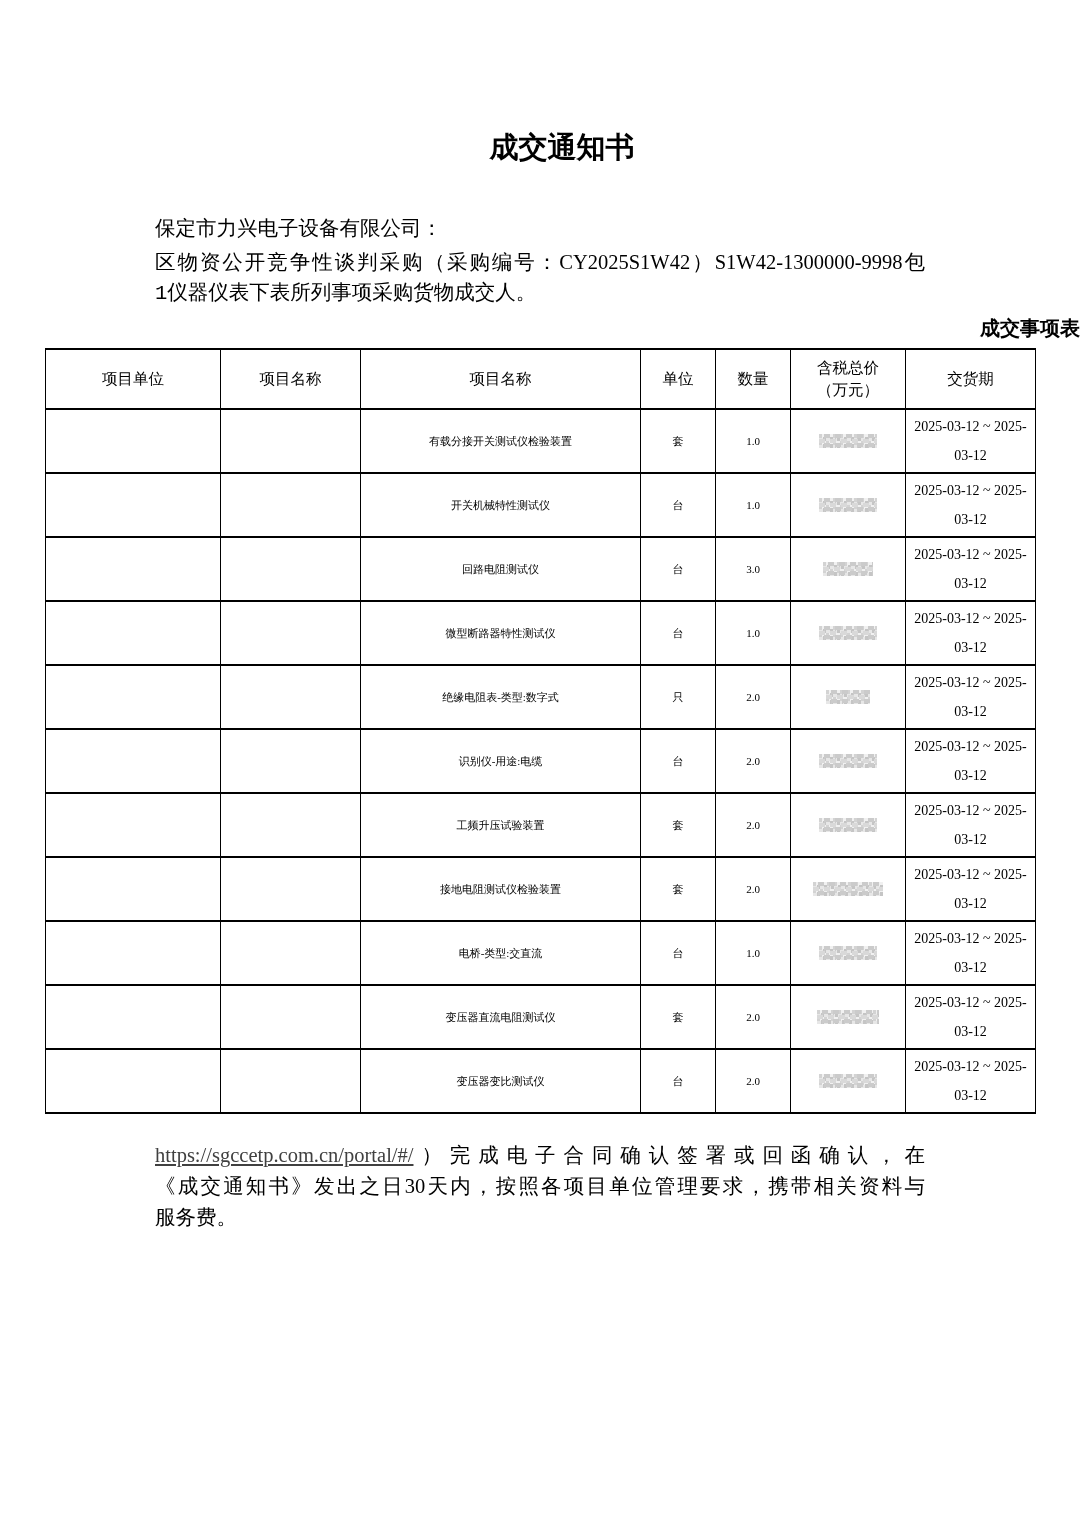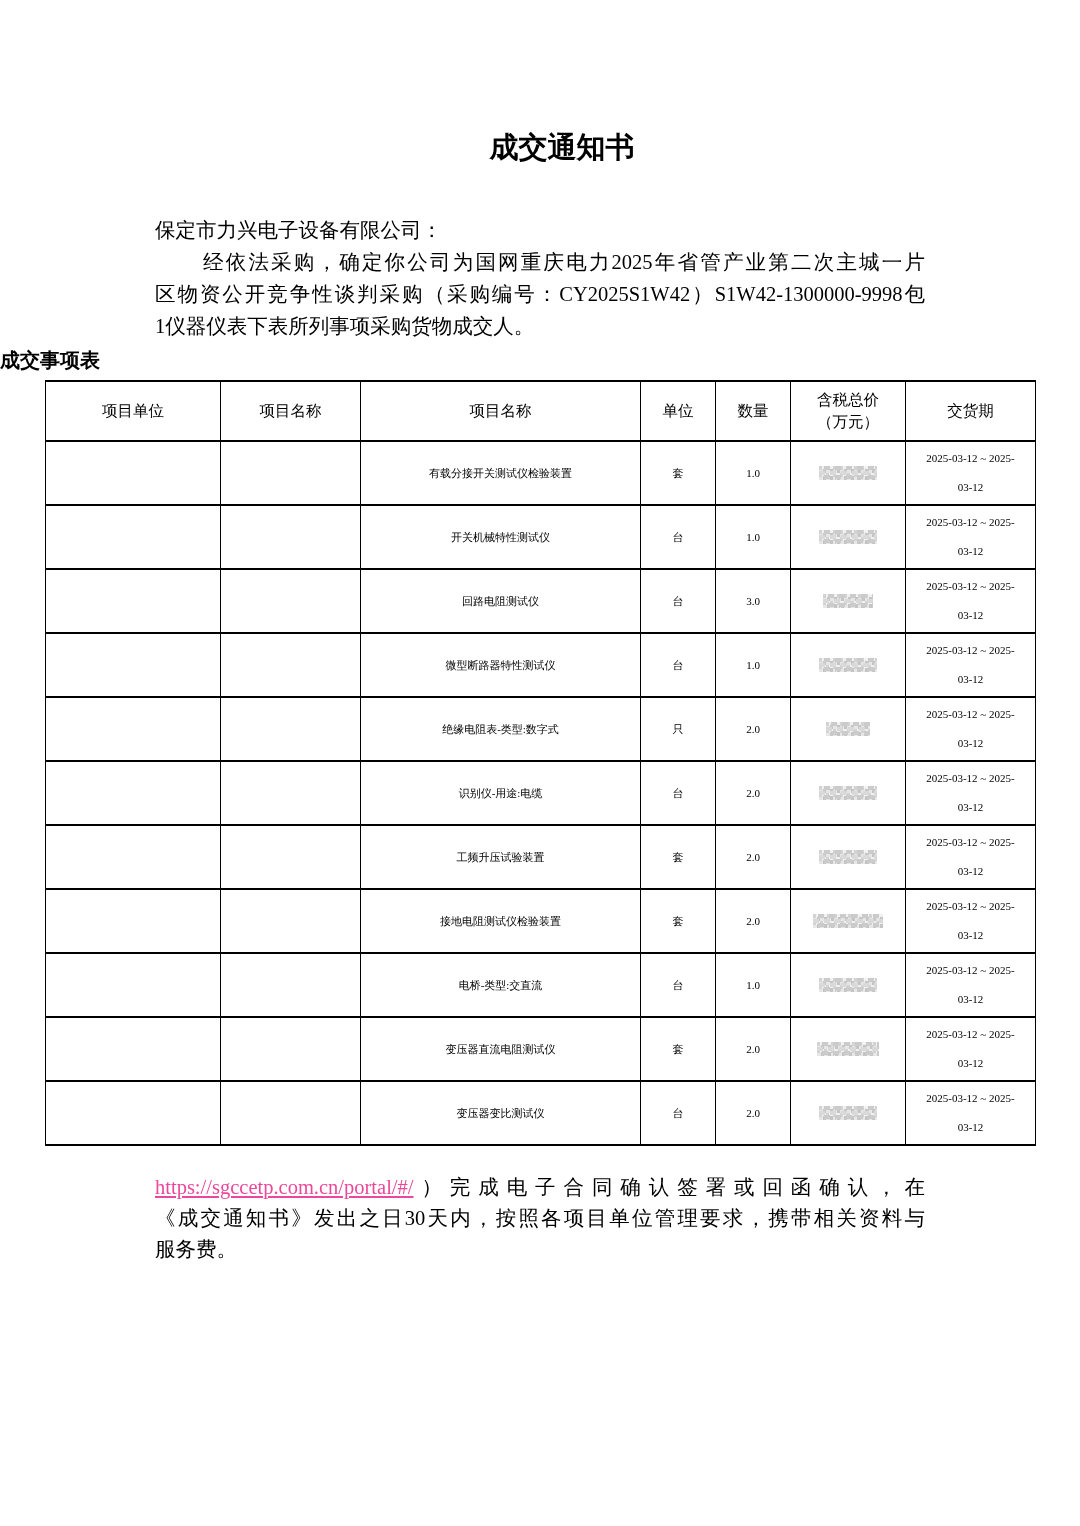--- a/index.html
+++ b/index.html
@@ -19,26 +19,26 @@
     font-weight:bold;
     line-height:34px;
     padding-left:44px;
   }
   .intro{
     margin:50px 155px 0 155px;
     width:770px;
     font-size:20.5px;
     line-height:32px;
   }
-  .intro .line{white-space:nowrap;}
+  .intro .line{white-space:nowrap;font-family:Liberation Mono, monospace;}
   .jline{text-align:justify;text-align-last:justify;white-space:normal;}
   .indent{padding-left:48px;}
   .table-caption{
     margin-top:4px;
-    text-align:left;
+    text-align:right;
     font-size:20px;
     font-weight:bold;
     line-height:28px;
   }
   table.award{
     border-collapse:collapse;
     table-layout:fixed;
     width:990px;
     margin:6px 0 0 45px;
     padding-left:28px;
@@ -54,21 +54,21 @@
     font-weight:normal;
   }
   thead th{
     height:58px;
     font-size:15.5px;
     line-height:22px;
   }
   tr.r-lg td{height:62px;font-size:16px;}
   tr.r-sm td{height:62px;font-size:11px;}
   tr.r-lg td.delivery{font-size:15px;line-height:26px;}
-  tr.r-sm td.delivery{font-size:11px;line-height:29px;}
+  tr.r-sm td.delivery{font-size:14px;line-height:29px;}
   .blur{
     display:inline-block;
     width:58px;height:14px;
     vertical-align:middle;
     background-color:#e3e3e3;
     background-image:
       conic-gradient(#cbcbcb 0 25%, transparent 0 50%, #d9d9d9 0 75%, transparent 0),
       conic-gradient(#f1f1f1 0 25%, #c5c5c5 0 50%, #e7e7e7 0 75%, #d3d3d3 0);
     background-size:11px 9px,7px 7px;
   }
@@ -78,34 +78,33 @@
   tr.r-sm:nth-child(8) .blur{width:70px;}
   tr.r-sm:nth-child(10) .blur{width:62px;}
   tr.r-sm:nth-child(12) .blur{width:52px;}
   .footer{
     margin:26px 155px 0 155px;
     width:770px;
     font-size:20.5px;
     line-height:31px;
   }
   .footer a{
-    color:#ec4899;
+    color:#404040;
     text-decoration:underline;
   }
 </style>
 </head>
 <body>
 
 <div class="page">
 
   <div class="doc-title">成交通知书</div>
 
   <div class="intro">
     <div class="line">保定市力兴电子设备有限公司：</div>
-    <div class="jline indent">经依法采购，确定你公司为国网重庆电力2025年省管产业第二次主城一片</div>
     <div class="jline">区物资公开竞争性谈判采购（采购编号：CY2025S1W42）S1W42-1300000-9998包</div>
     <div class="line">1仪器仪表下表所列事项采购货物成交人。</div>
   </div>
 
   <div class="table-caption">成交事项表</div>
 
   <table class="award">
     <colgroup>
       <col style="width:175px">
         <col style="width:140px">

